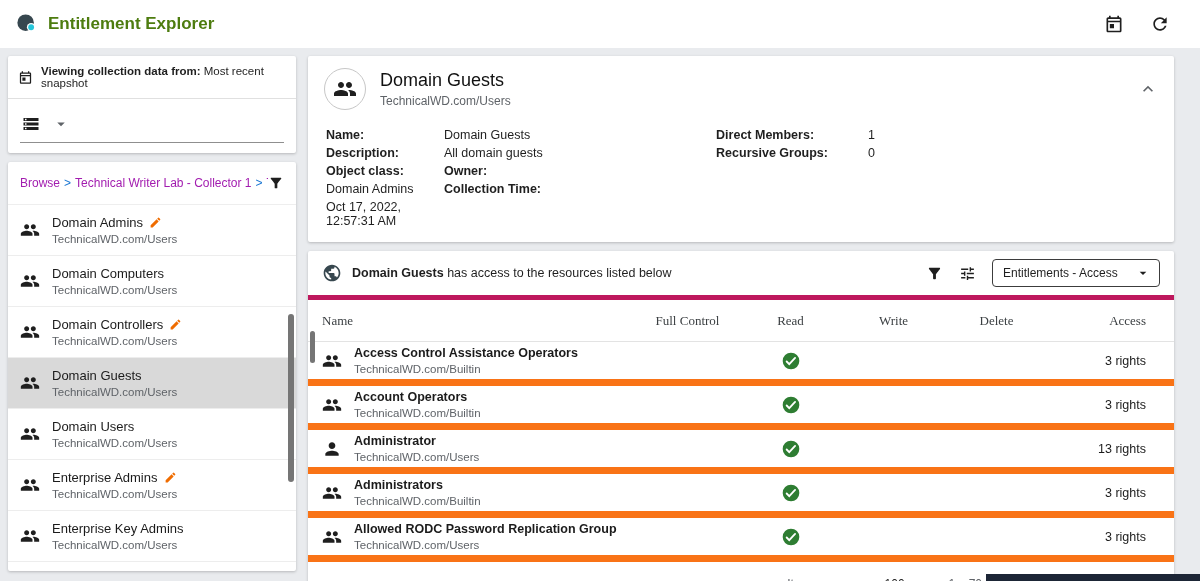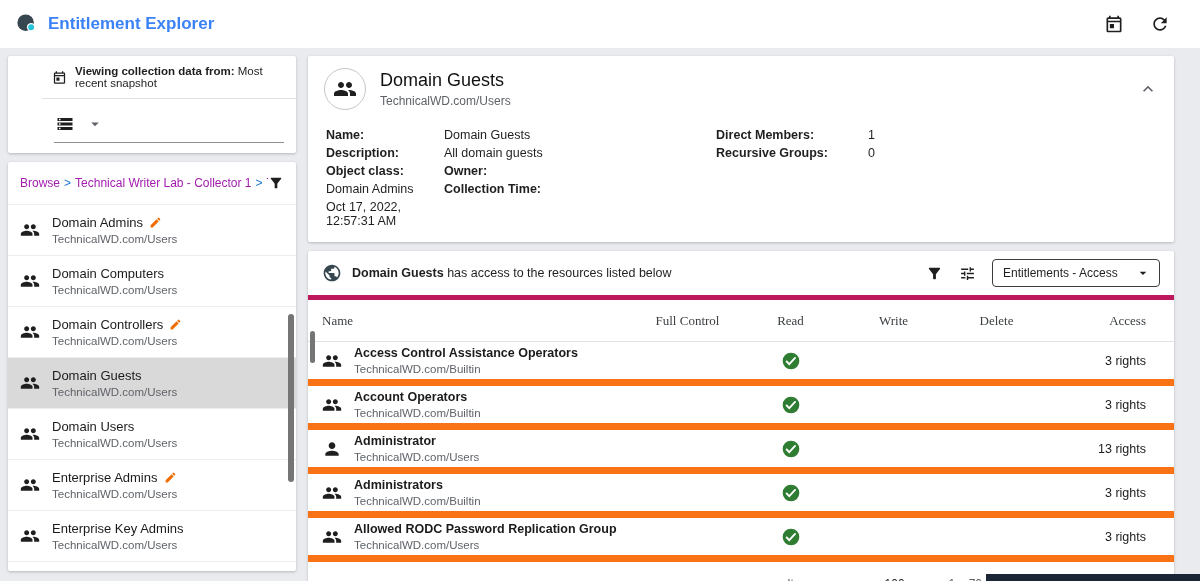--- a/index.html
+++ b/index.html
@@ -4,33 +4,33 @@
 <style>
   * { box-sizing: border-box; margin: 0; padding: 0; }
   html, body { width: 1200px; height: 581px; overflow: hidden; }
   body { background: #e9ebee; font-family: "Liberation Sans", sans-serif; color: #1f1f1f; }
   svg { display: block; }
   .icon-btn { background: none; border: none; cursor: pointer; display: flex; align-items: center; }
 
   
   .topbar { height: 48px; background: #fff; display: flex; align-items: center; justify-content: space-between; padding: 0 16px; }
   .topbar-left { display: flex; align-items: center; gap: 10px; }
-  .app-title { font-size: 17px; font-weight: 700; color: #3b82f6; }
+  .app-title { font-size: 17px; font-weight: 700; color: #4d7c0f; }
   .topbar-right { display: flex; align-items: center; gap: 26px; padding-right: 14px; }
 
   .content { display: flex; gap: 12px; padding: 8px 26px 10px 8px; height: 533px; }
   .card { background: #fff; box-shadow: 0 1px 3px rgba(0,0,0,.22); border-radius: 2px; }
 
   
   .sidebar { width: 288px; display: flex; flex-direction: column; gap: 9px; }
   .snapshot-row { display: flex; align-items: center; gap: 8px; padding: 9px 10px; border-bottom: 1px solid #e0e0e0; font-size: 11.5px; }
   .snapshot-row b { font-weight: 700; }
   .server-row { display: flex; align-items: center; gap: 12px; margin: 6px 12px 0; padding: 10px 2px 9px; border-bottom: 1px solid #8f8f8f; cursor: pointer; }
   .server-value { font-size: 13.5px; flex: 1; }
-  .snapshot-card { padding-bottom: 10px; padding-left: 34px; }
+  .snapshot-card { padding-bottom: 10px; }
   .browse-card { flex: 1; display: flex; flex-direction: column; overflow: hidden; position: relative; }
   .breadcrumb-row { display: flex; align-items: center; padding: 13px 12px; font-size: 12px; border-bottom: 1px solid #eee; }
   #breadcrumb-links { flex: 1; white-space: nowrap; overflow: hidden; }
   .bc-link { color: #a21caf; cursor: pointer; }
   .bc-sep { color: #1976d2; margin: 0 4px; }
   .side-list { flex: 1; overflow: hidden; }
   .side-item { display: flex; align-items: center; gap: 12px; padding: 8px 12px; min-height: 51px; border-bottom: 1px solid #ededed; cursor: pointer; }
   .side-item.selected { background: #d9d9d9; }
   .texts { display: flex; flex-direction: column; gap: 3px; min-width: 0; }
   .line1 { display: flex; align-items: center; gap: 6px; }

